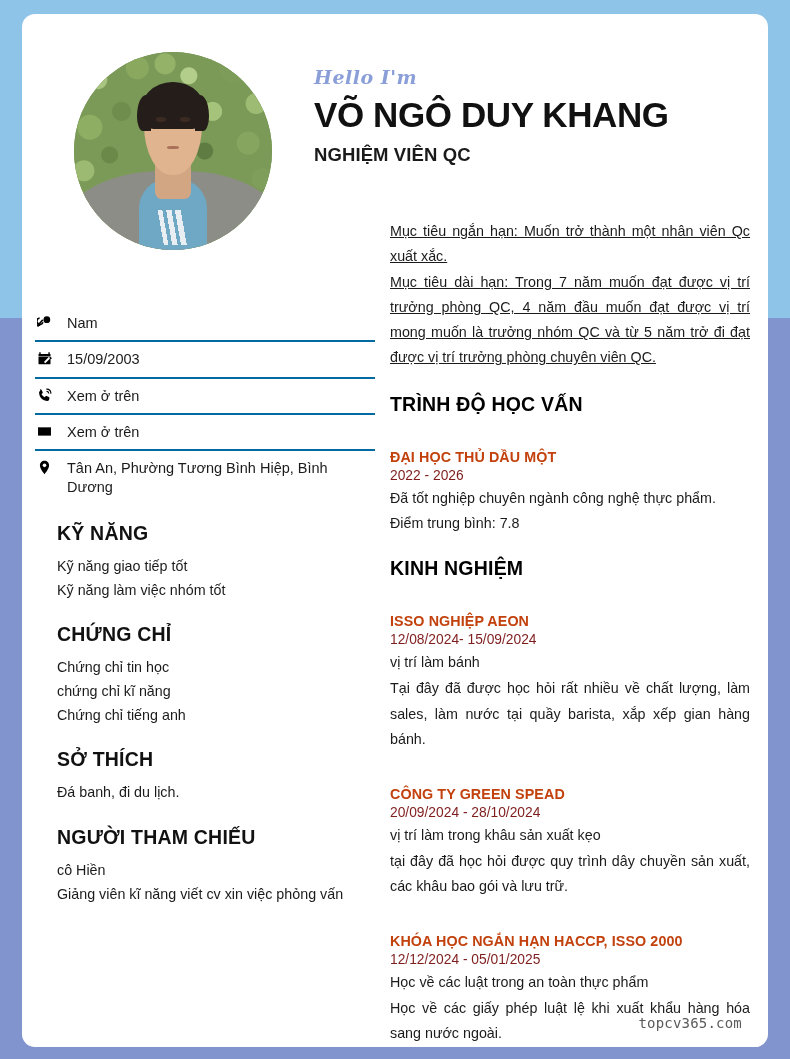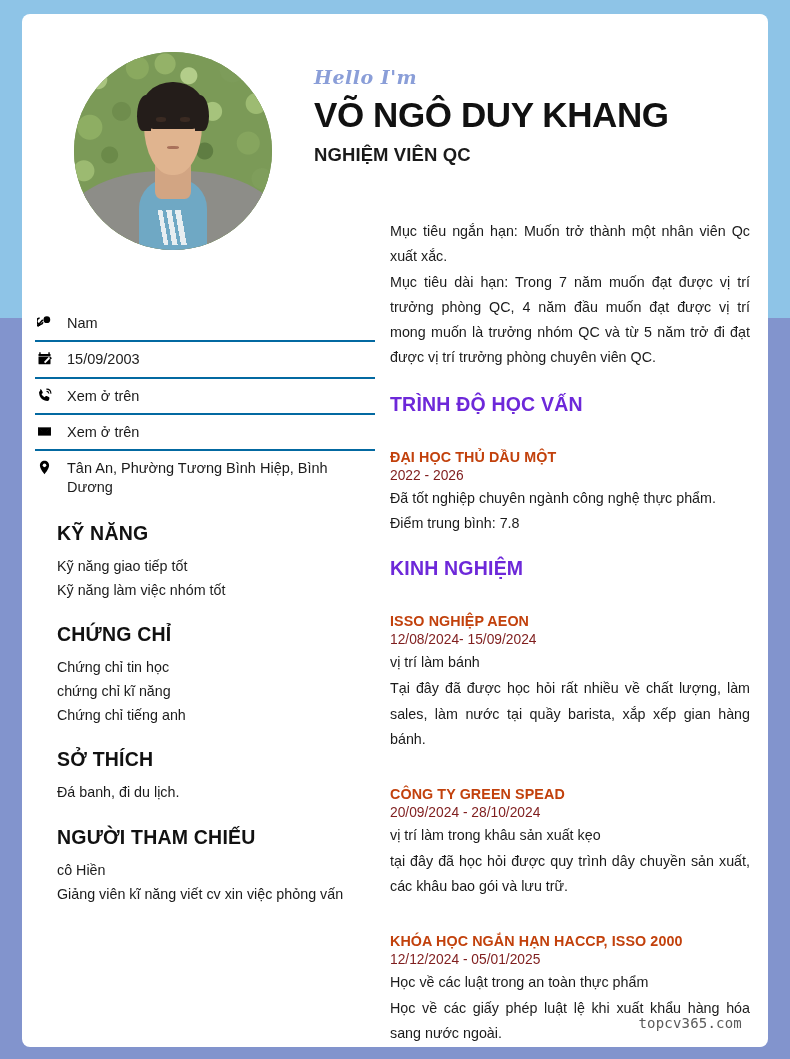--- a/index.html
+++ b/index.html
@@ -29,21 +29,21 @@
     background: #8294cd;
   }
 
   #card {
     position: absolute;
     left: 22px;
     top: 14px;
     width: 746px;
     height: 1033px;
     background: #ffffff;
-    border-radius: 8px;
+    border-radius: 13px;
     overflow: hidden;
   }
 
   
   #header {
     position: absolute;
     left: 0; top: 0;
     width: 746px;
     height: 285px;
   }
@@ -258,25 +258,26 @@
     position: absolute;
     left: 368px;
     top: 205px;
     width: 360px;
   }
   .objective {
     font-size: 14.3px;
     line-height: 1.77;
     color: #1b1b1b;
     text-align: justify;
+    text-decoration: underline;
   }
   .r-sec-title {
     font-size: 19.5px;
     font-weight: 700;
-    color: #6d28d9;
+    color: #000000;
     letter-spacing: 0.2px;
     margin: 22px 0 9px 0;
   }
   .r-org {
     font-size: 14.3px;
     font-weight: 700;
     color: #c2410c;
     letter-spacing: 0.1px;
     margin-bottom: 3px;
     margin-top: 33px;

